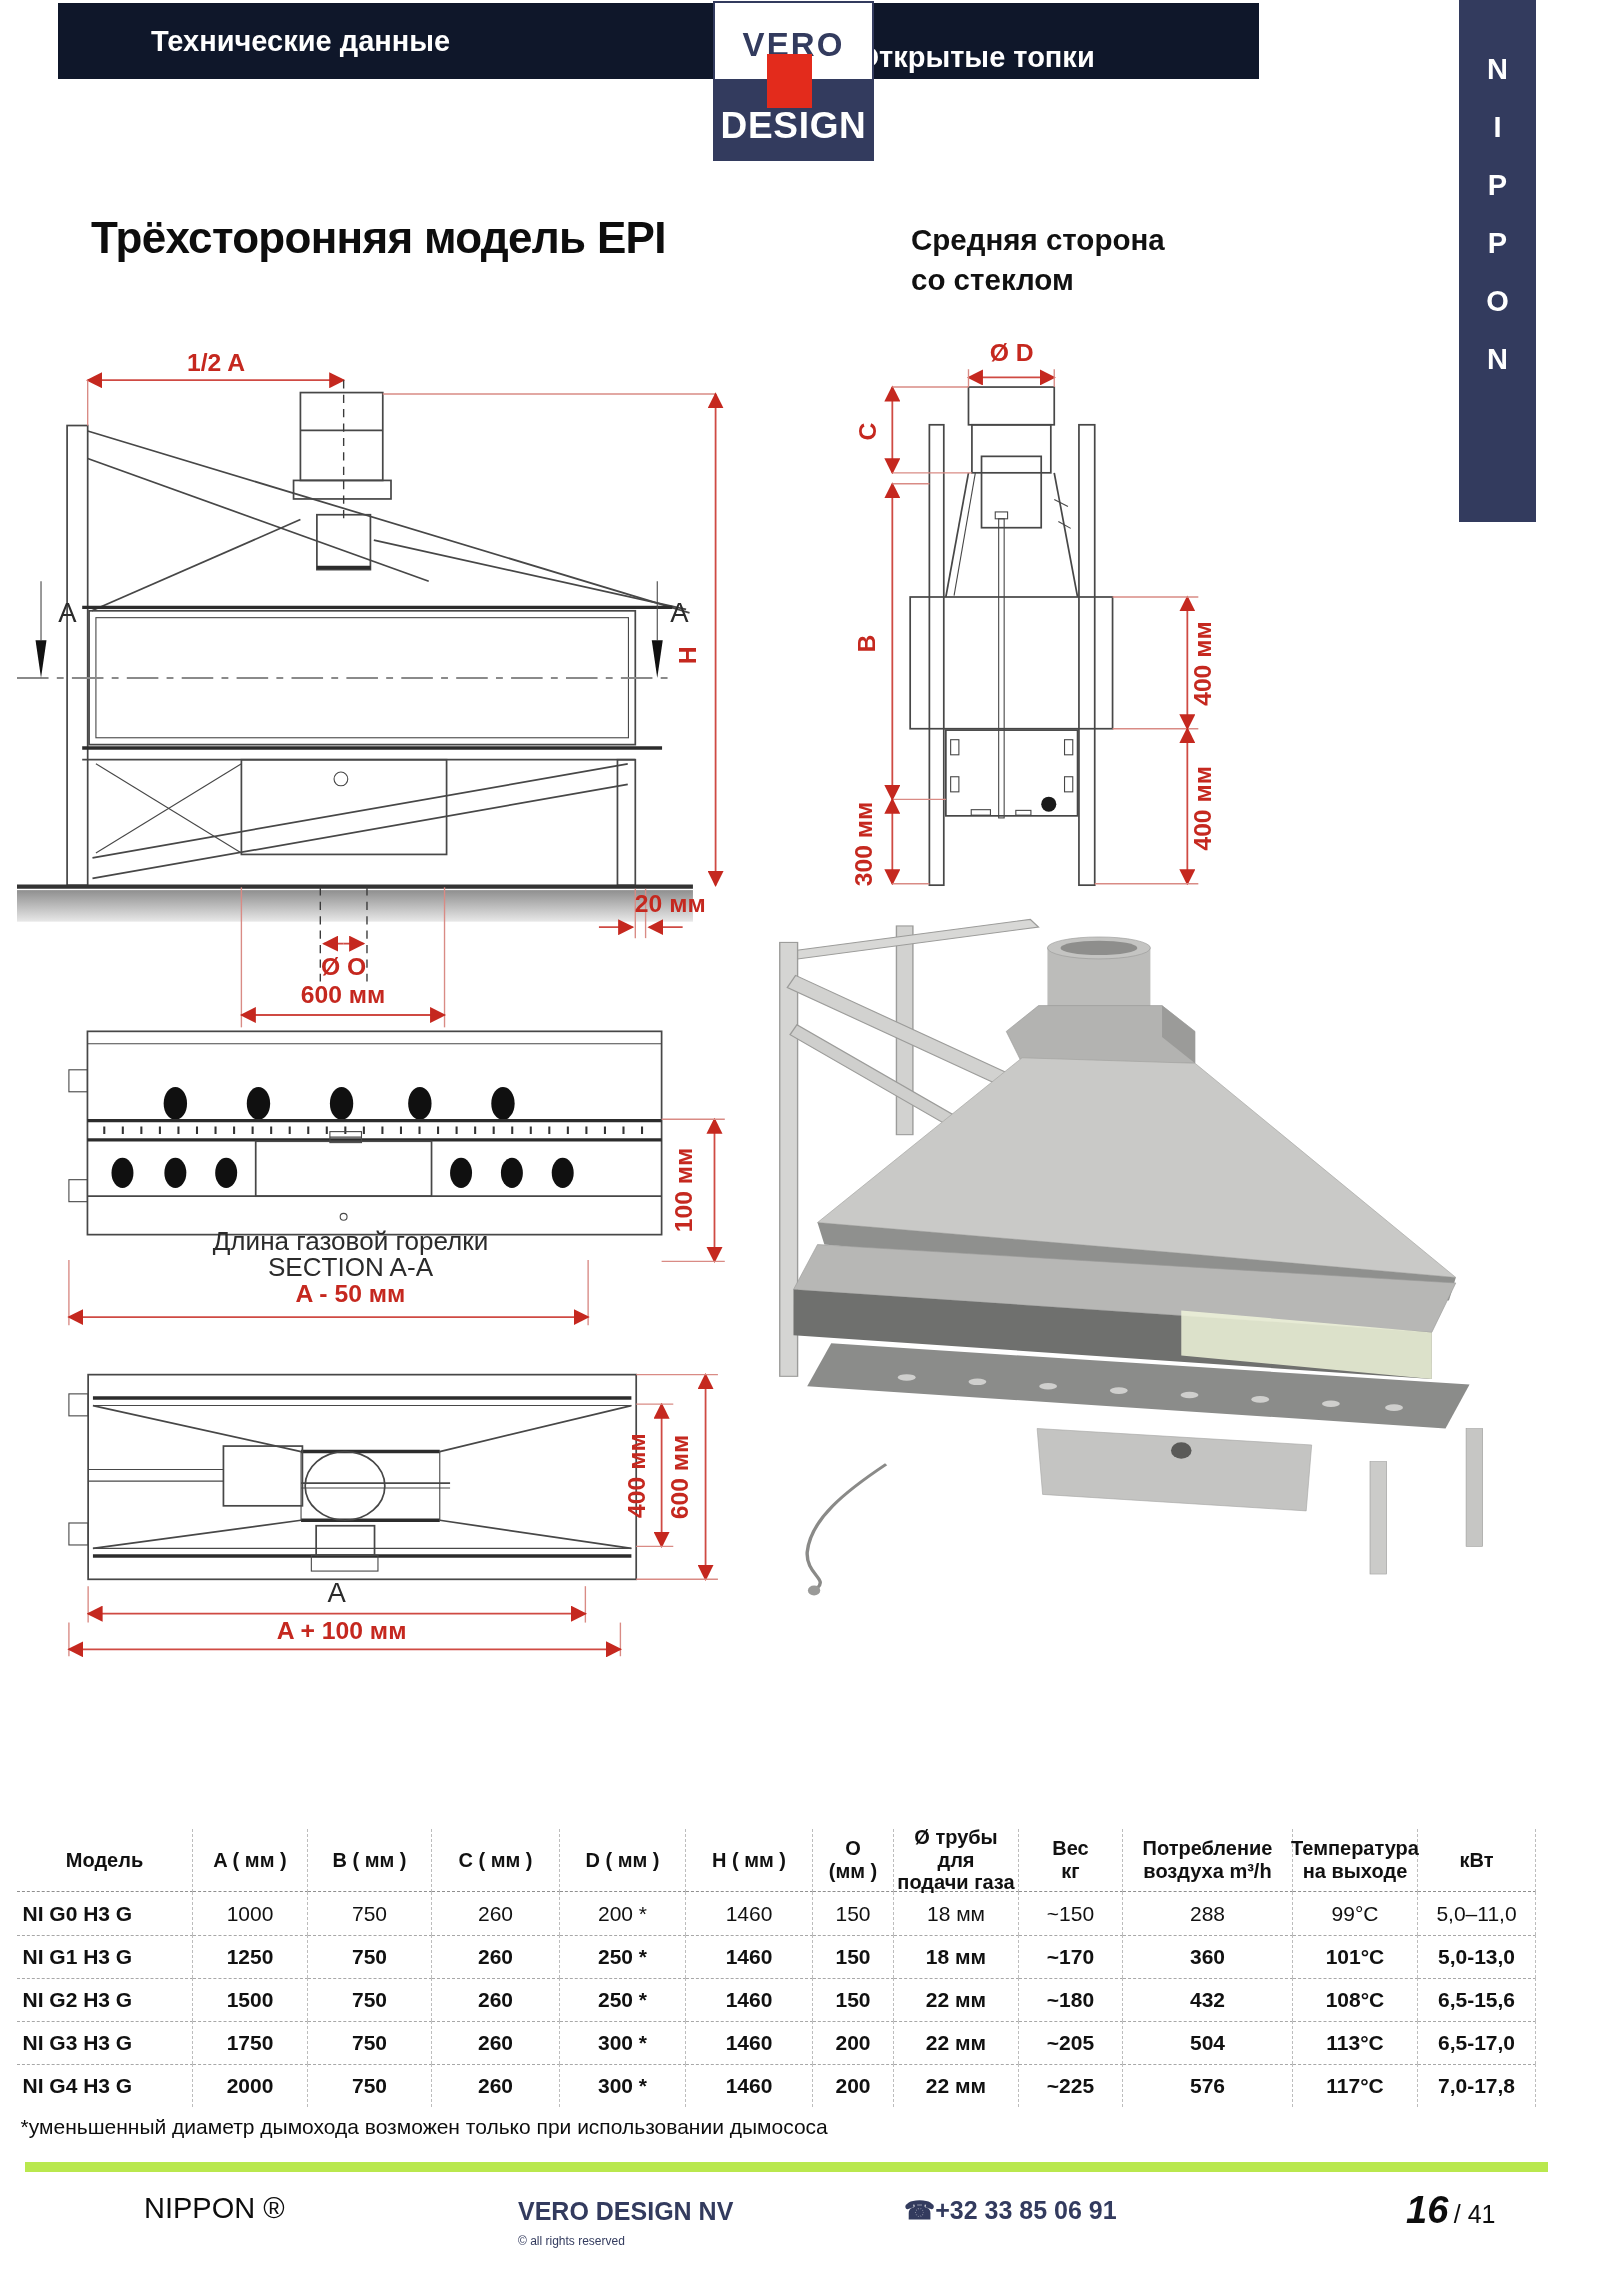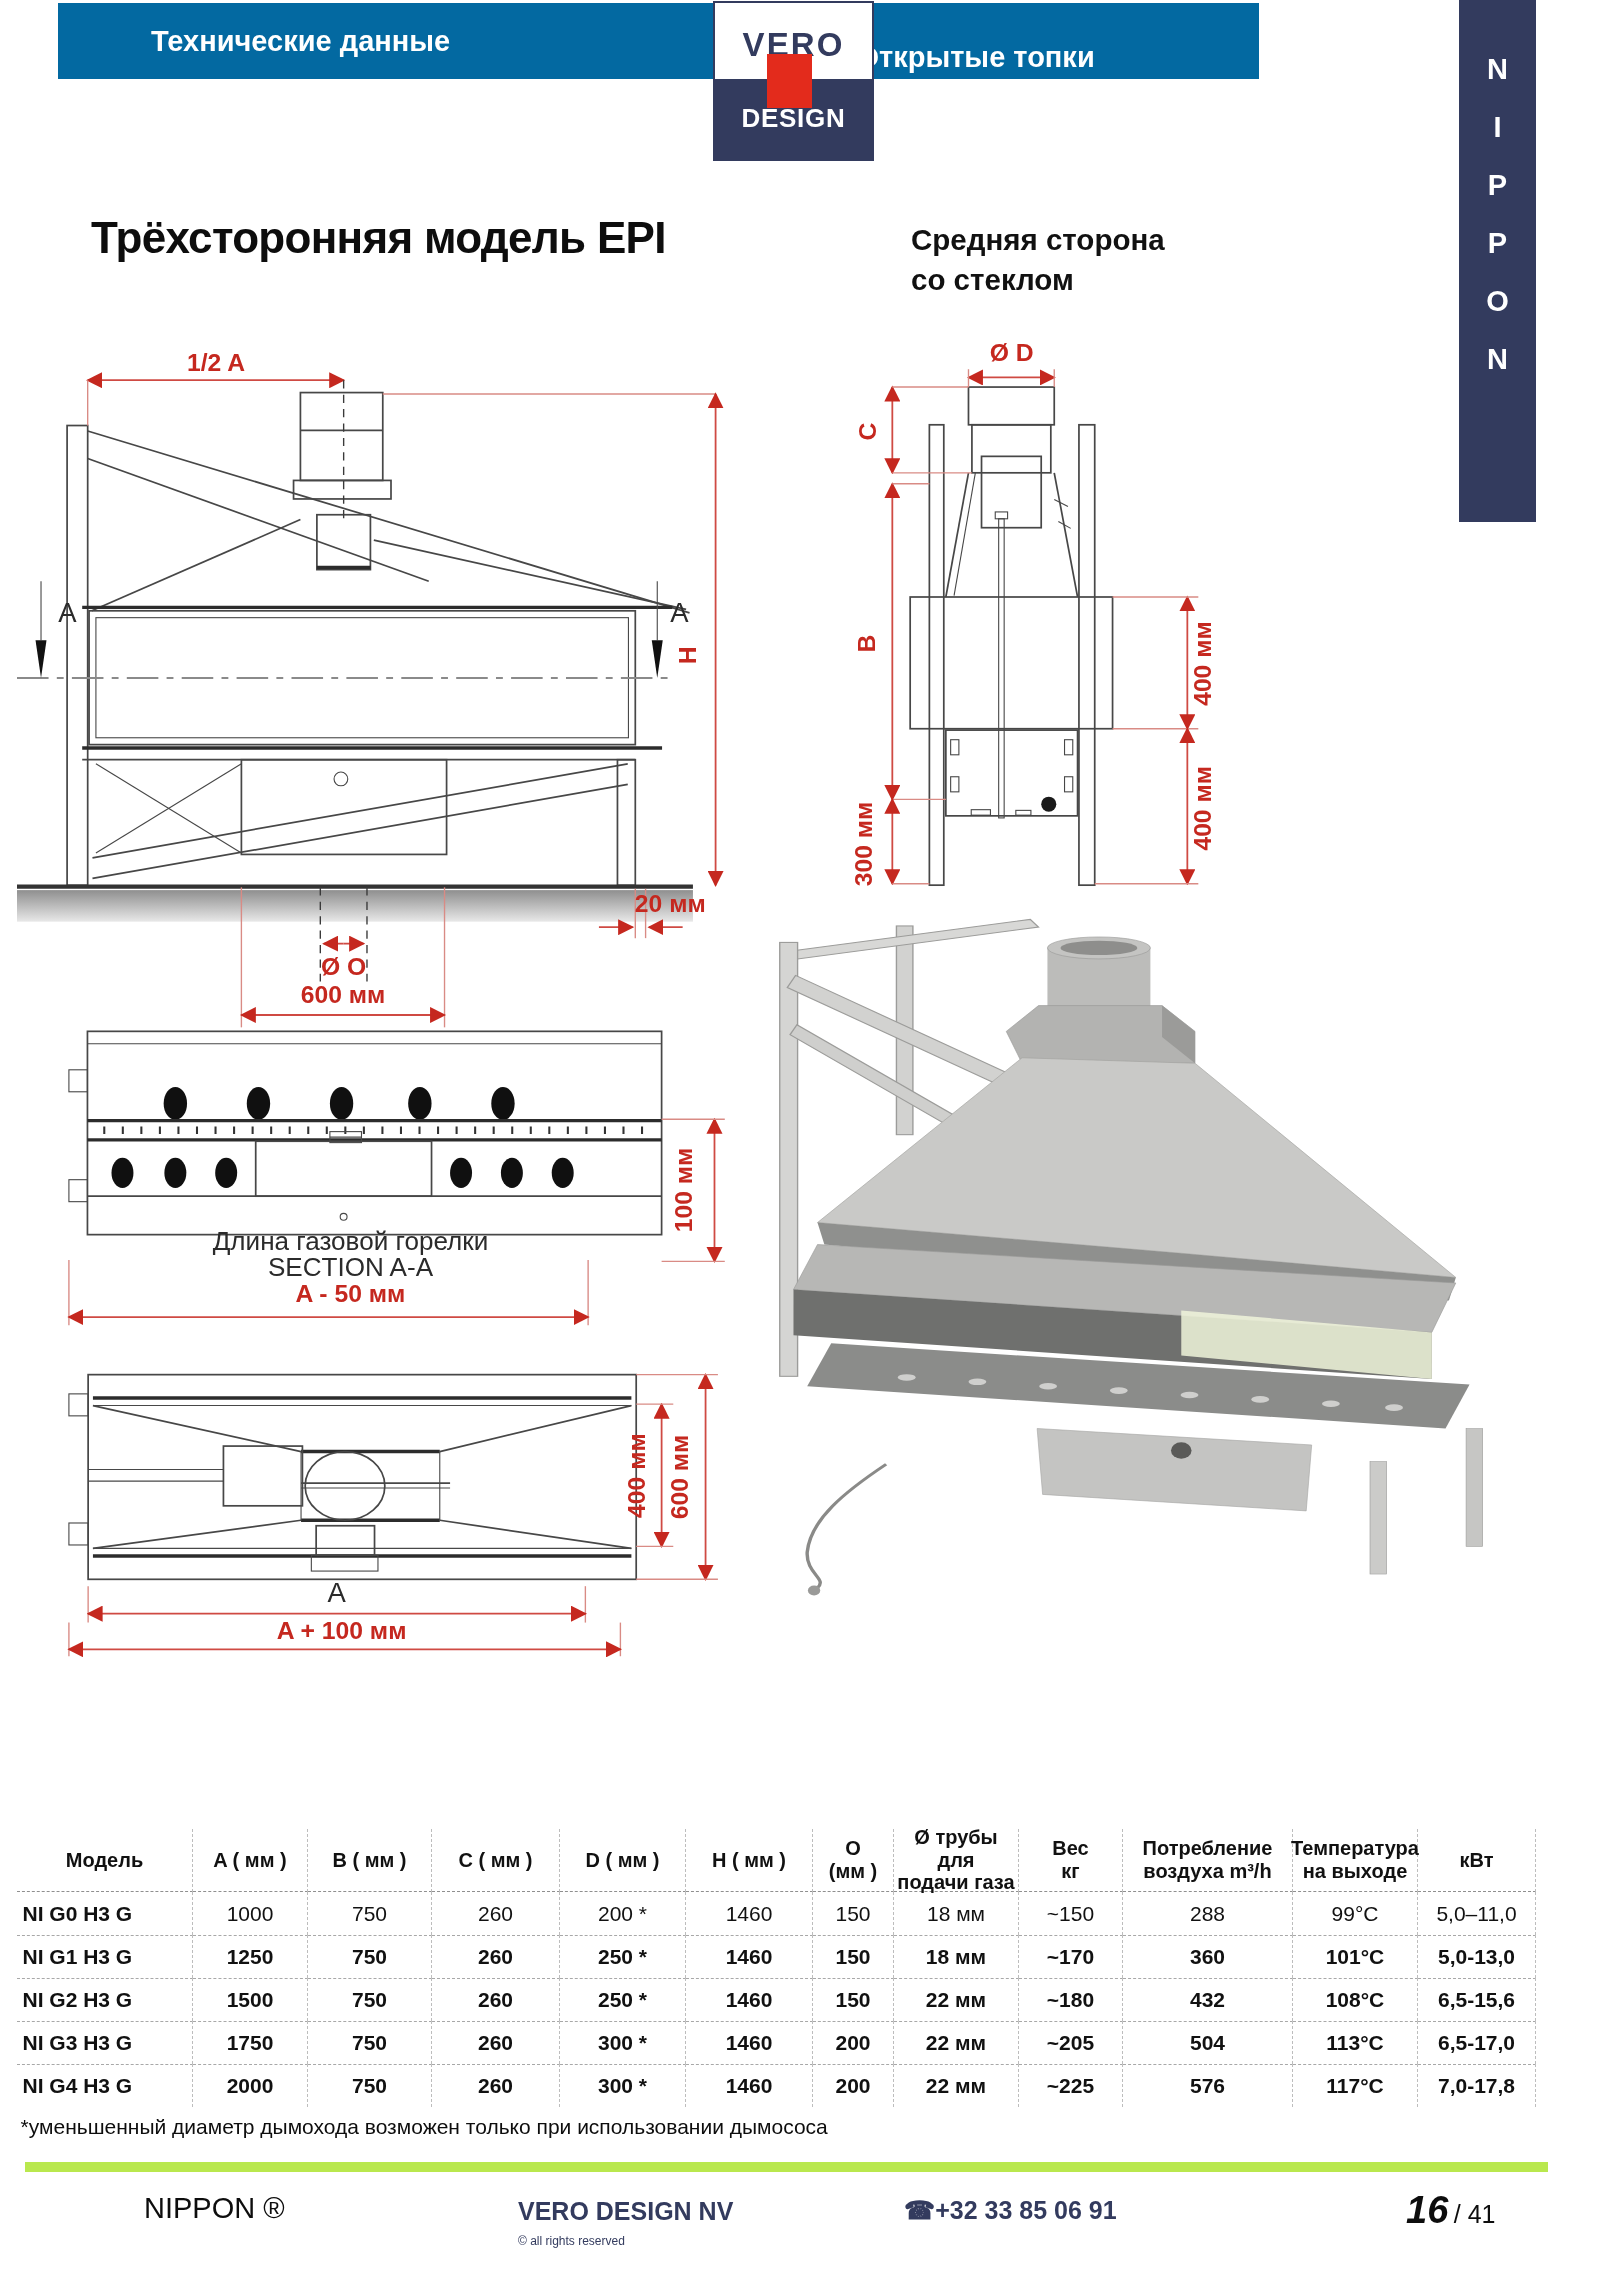--- a/index.html
+++ b/index.html
@@ -1,27 +1,27 @@
 <!DOCTYPE html>
 <html style="font-size:11px"><head>
 <meta charset="utf-8">
 <style>
   html,body{margin:0;padding:0;background:#ffffff;}
   body{width:1605px;height:2295px;position:relative;font-family:"Liberation Sans",sans-serif;overflow:hidden;}
   .abs{position:absolute;}
   
-  .topbar{position:absolute;left:58px;top:3.4px;width:1201px;height:76px;background:#0369a1;}
+  .topbar{position:absolute;left:58px;top:3.4px;width:1201px;height:76px;background:#0f172a;}
   .topbar .bt-left,.topbar .bt-right{position:absolute;top:50%;transform:translate(-50%,-50%);color:#fff;font-size:29px;font-weight:bold;white-space:nowrap;}
   .bt-left{left:20.2%;}
   .bt-right{left:76.4%;margin-top:16px;}
   .logo{position:absolute;left:715px;top:3.4px;width:157px;height:156px;outline:2.1px solid #333b5e;background:#fff;}
   .logo-top{position:absolute;left:0;top:0;width:100%;height:76px;background:#fff;display:flex;align-items:center;justify-content:center;}
   .logo-top span{margin-top:6.9px;color:#333b5e;font-weight:bold;font-size:33px;letter-spacing:2.1px;}
   .logo-bottom{position:absolute;left:0;top:76px;width:100%;height:80px;background:#333b5e;display:flex;align-items:flex-end;justify-content:center;}
-  .logo-bottom span{margin-bottom:25px;color:#fff;font-weight:bold;font-size:26px;letter-spacing:0.7px;}
+  .logo-bottom span{margin-bottom:12px;color:#fff;font-weight:bold;font-size:37px;letter-spacing:0.7px;}
   .logo-red{position:absolute;left:52px;top:51px;width:45px;height:54px;background:#e32b1c;}
   .sidebar{position:absolute;left:1459px;top:0;width:77px;height:522px;background:#333b5e;}
   .sidebar .nl{display:block;text-align:center;color:#fff;font-size:29px;font-weight:bold;line-height:58px;}
   .sidebar .pad{height:40px;}
   
   .page-title{position:absolute;left:91px;top:213px;font-size:44px;font-weight:bold;color:#0d0d0d;letter-spacing:-0.7px;margin:0;}
   .page-subtitle{position:absolute;left:911px;top:220px;font-size:29.5px;font-weight:bold;color:#111;line-height:40px;}
   
   svg .k{stroke:#474747;stroke-width:2.5;fill:none;}
   svg .k1{stroke:#474747;stroke-width:1.6;fill:none;}

